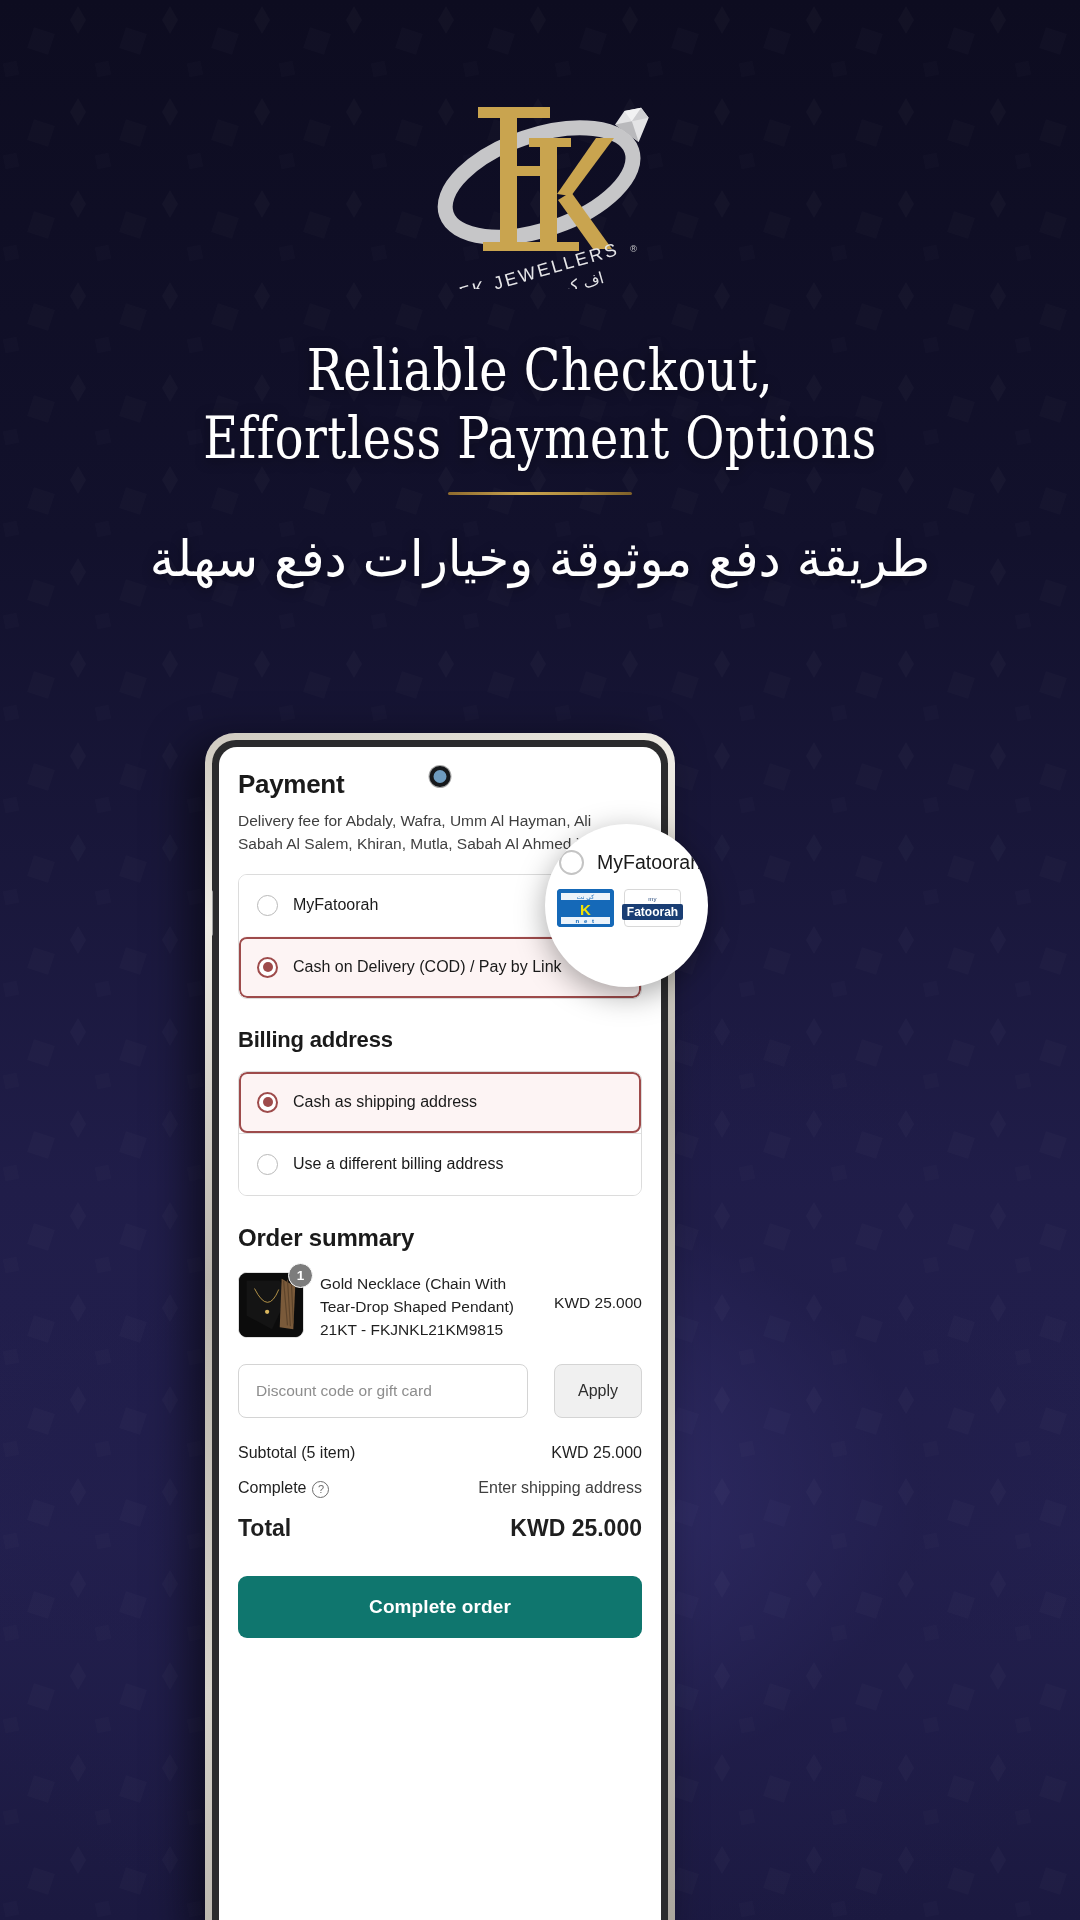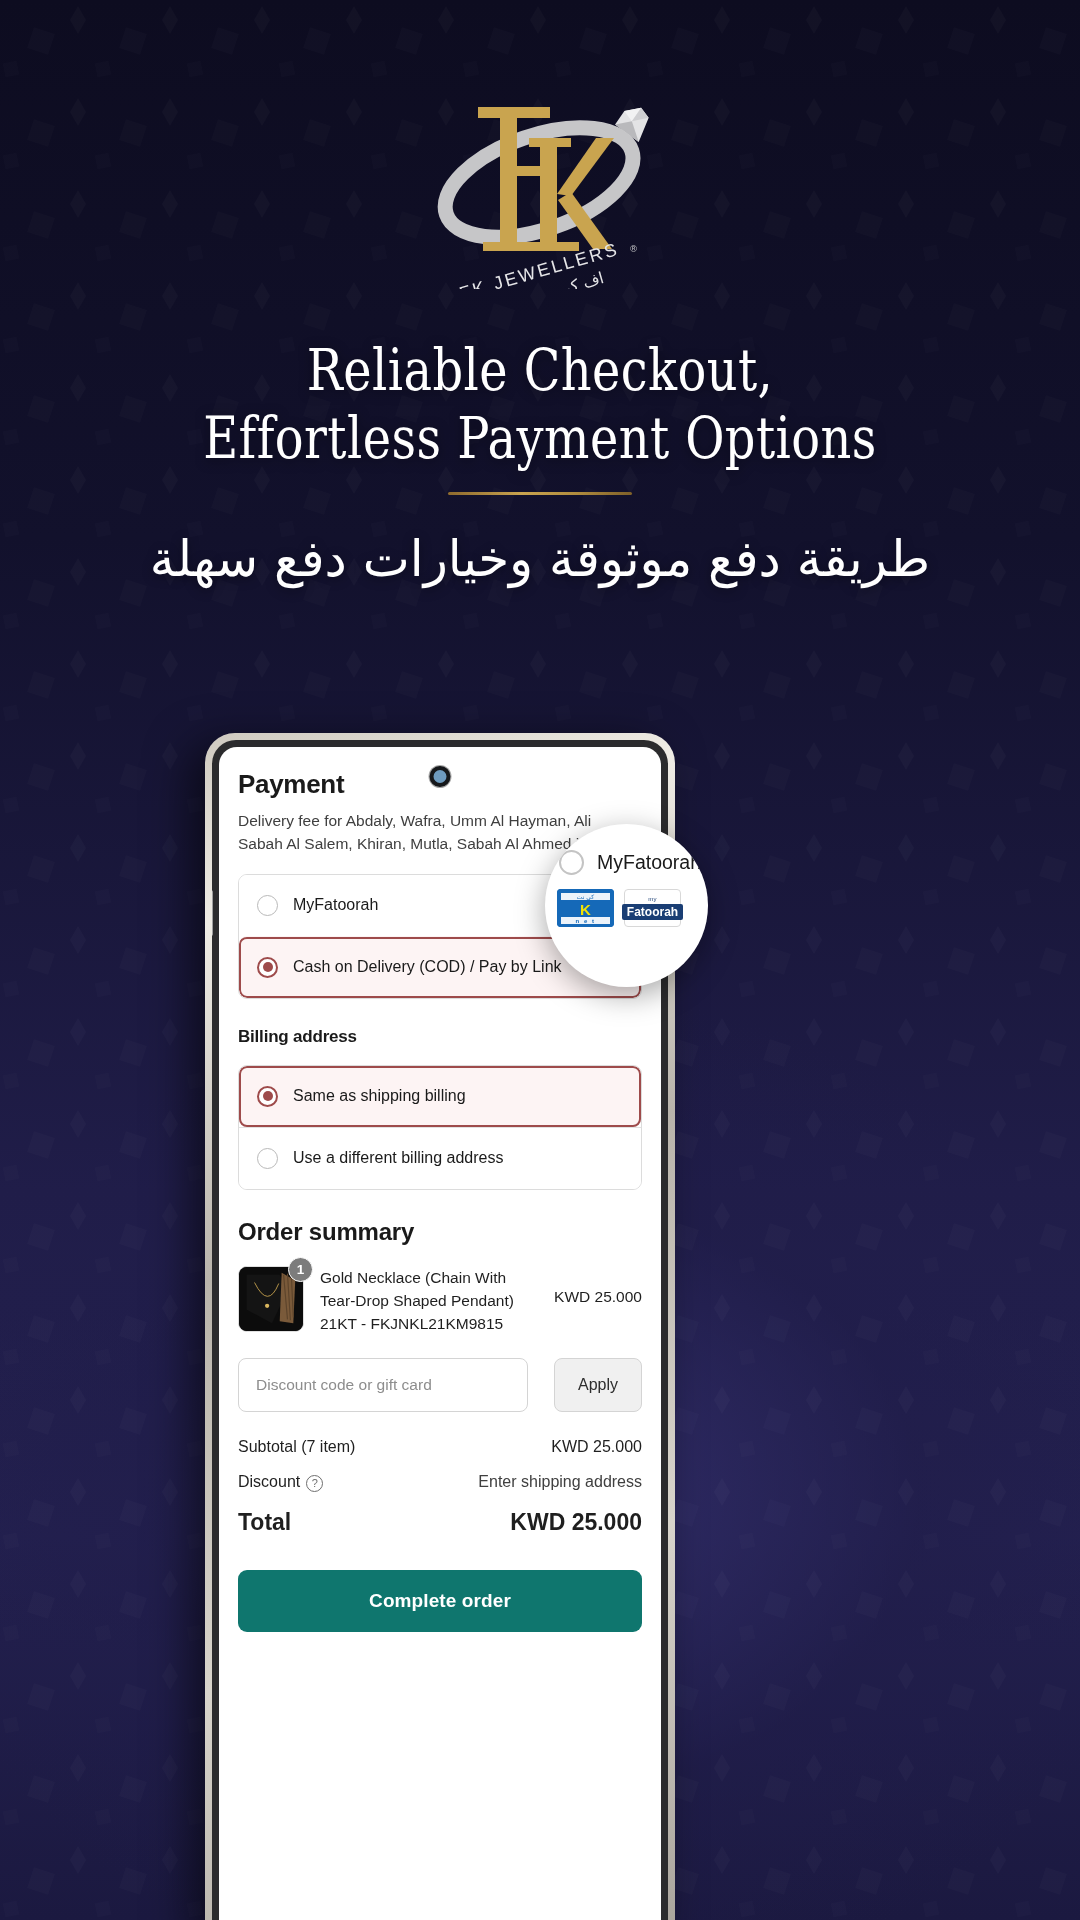--- a/index.html
+++ b/index.html
@@ -194,21 +194,21 @@
     display: flex; align-items: center; justify-content: center;
   }
   .radio.on::after {
     content: "";
     width: 10px; height: 10px;
     border-radius: 50%;
     background: #9e4b4b;
   }
 
   .sec-title {
-    font-size: 17px;
+    font-size: 22px;
     font-weight: 700;
     margin-top: 28px;
     letter-spacing: -0.2px;
   }
 
   .sec-title.lg { font-size: 24px; }
 
   
   .item-row {
     display: flex;
@@ -480,21 +480,21 @@
           <span class="radio on"></span>
           <span>Cash on Delivery (COD) / Pay by Link</span>
         </div>
       </div>
 
       
       <div class="sec-title">Billing address</div>
       <div class="opt-group">
         <div class="opt-row selected">
           <span class="radio on"></span>
-          <span>Same as shipping billing</span>
+          <span>Cash as shipping address</span>
         </div>
         <div class="opt-row">
           <span class="radio"></span>
           <span>Use a different billing address</span>
         </div>
       </div>
 
       
       <div class="sec-title lg">Order summary</div>
 
@@ -518,26 +518,26 @@
 
       
       <div class="discount-row">
         <input class="discount-input" type="text" placeholder="Discount code or gift card" style="">
         <button class="apply-btn">Apply</button>
       </div>
 
       
       <div class="totals">
         <div class="t-row">
-          <span>Subtotal (7 item)</span>
+          <span>Subtotal (5 item)</span>
           <span>KWD 25.000</span>
         </div>
         <div class="t-row">
           <span>
-            <span>Discount</span><span class="help-ico">?</span>
+            <span>Complete</span><span class="help-ico">?</span>
           </span>
           <span class="muted">Enter shipping address</span>
         </div>
         <div class="t-row grand">
           <span>Total</span>
           <span>KWD 25.000</span>
         </div>
       </div>
 
       <button class="cta">Complete order</button>

